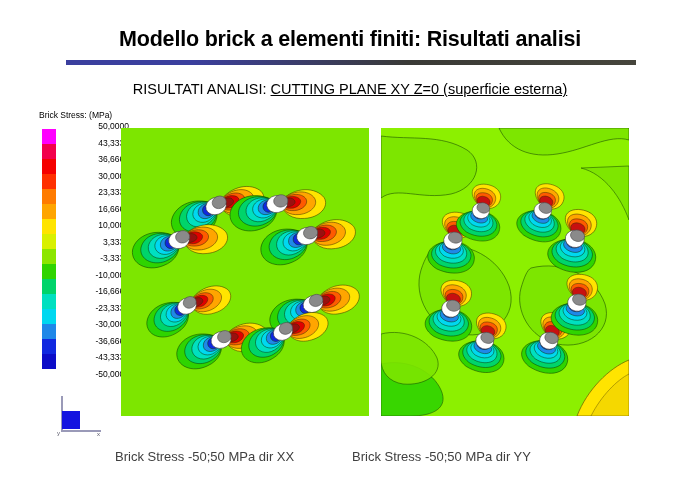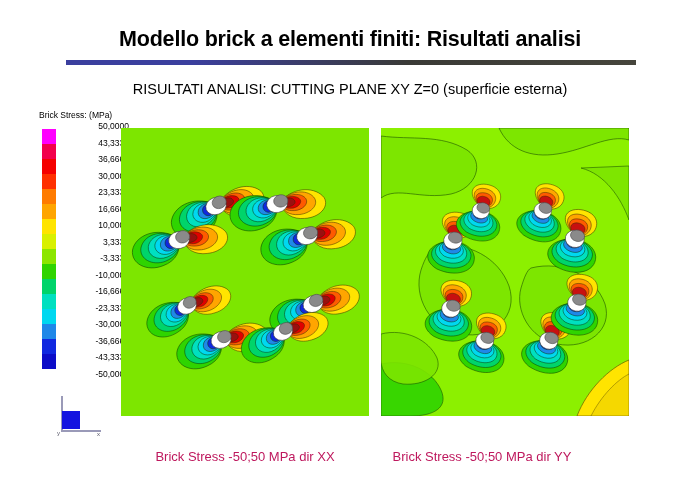--- a/index.html
+++ b/index.html
@@ -42,20 +42,21 @@
     position: absolute;
     top: 81px;
     left: 0;
     width: 700px;
     text-align: center;
     font-size: 14.5px;
     color: #000000;
     white-space: nowrap;
   }
   #subtitle .underlined {
+    text-decoration: underline;
   }
 
   
   #legend {
     position: absolute;
     left: 37px;
     top: 110px;
     width: 95px;
     height: 265px;
   }
@@ -154,23 +155,22 @@
   }
   #plot-xx { left: 121px; }
   #plot-yy { left: 381px; }
   .plot svg { display: block; width: 100%; height: 100%; }
 
   
   .caption {
     position: absolute;
     top: 449px;
     width: 260px;
-    text-align: center;
     font-size: 13px;
-    color: #be185d;
+    color: #404040;
     white-space: nowrap;
   }
   #caption-xx { left: 115px; }
   #caption-yy { left: 352px; }
 </style>
 </head>
 <body>
 
 <div id="slide-title">Modello brick a elementi finiti: Risultati analisi</div>
 <div id="title-rule"></div>

